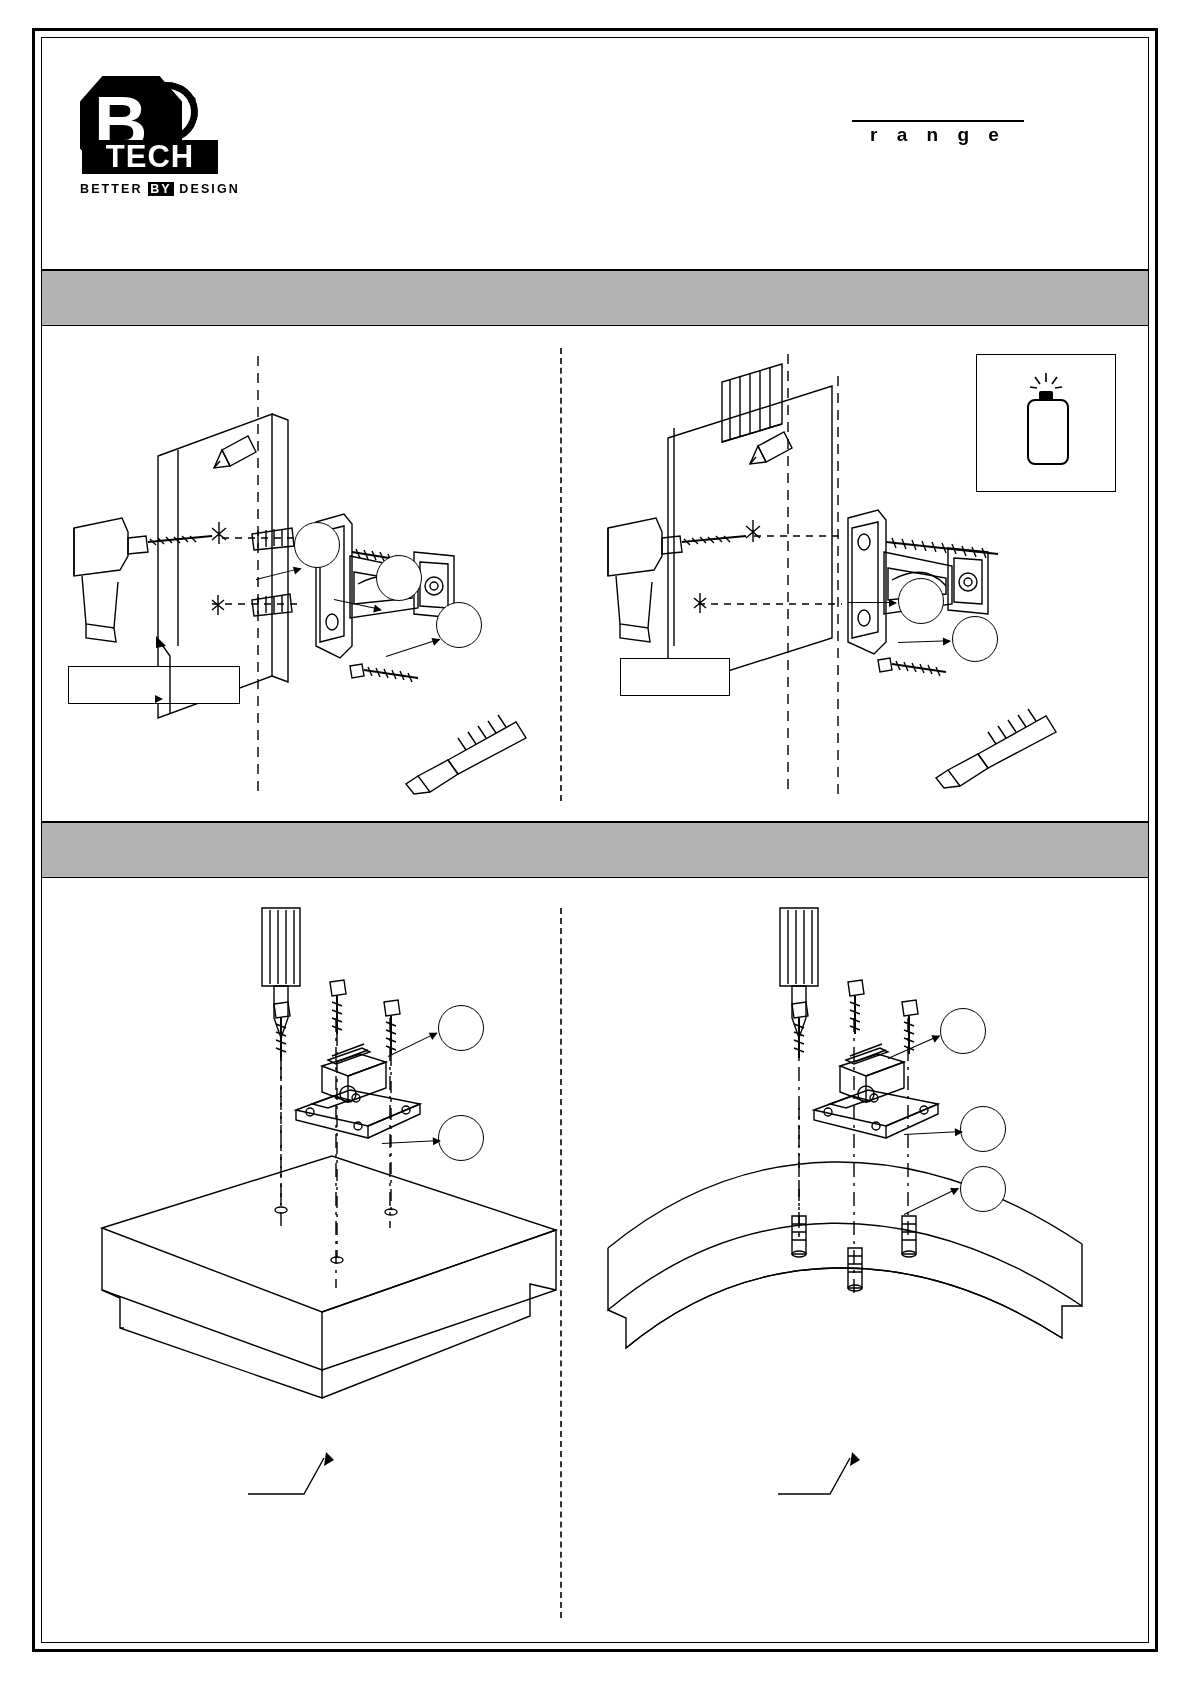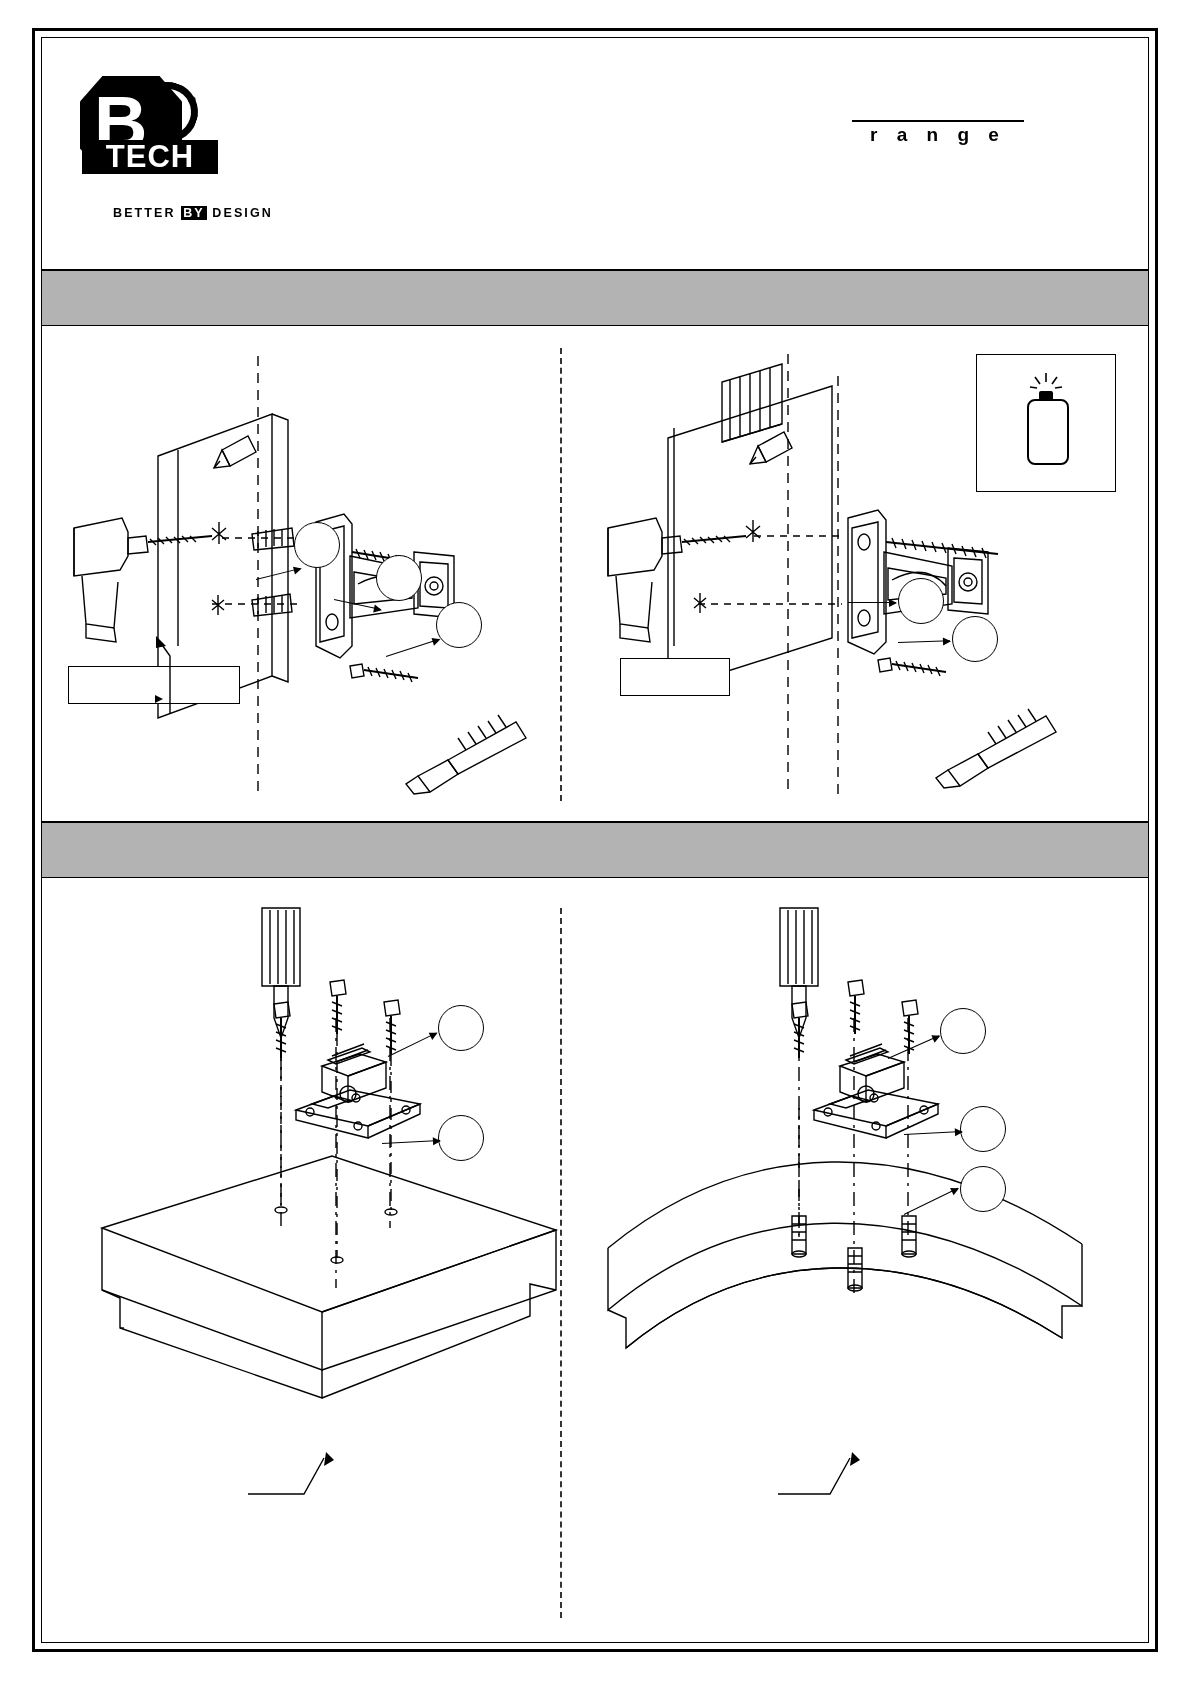--- a/index.html
+++ b/index.html
@@ -104,26 +104,25 @@
     background: #000;
     color: #fff;
     font-size: 31px;
     font-weight: bold;
     letter-spacing: 1px;
     line-height: 34px;
   }
   .btech-tag {
     position: absolute;
     left: 0px;
-    top: 130px;
+    top: 106px;
     width: 190px;
     font-size: 12.5px;
     letter-spacing: 2.1px;
     font-weight: bold;
-    margin-left: 33px;
   }
   .btech-tag .by-box {
     background: #000;
     color: #fff;
     padding: 0 2px;
   }
 
   .ventry-logo {
     position: absolute;
     right: 110px;

